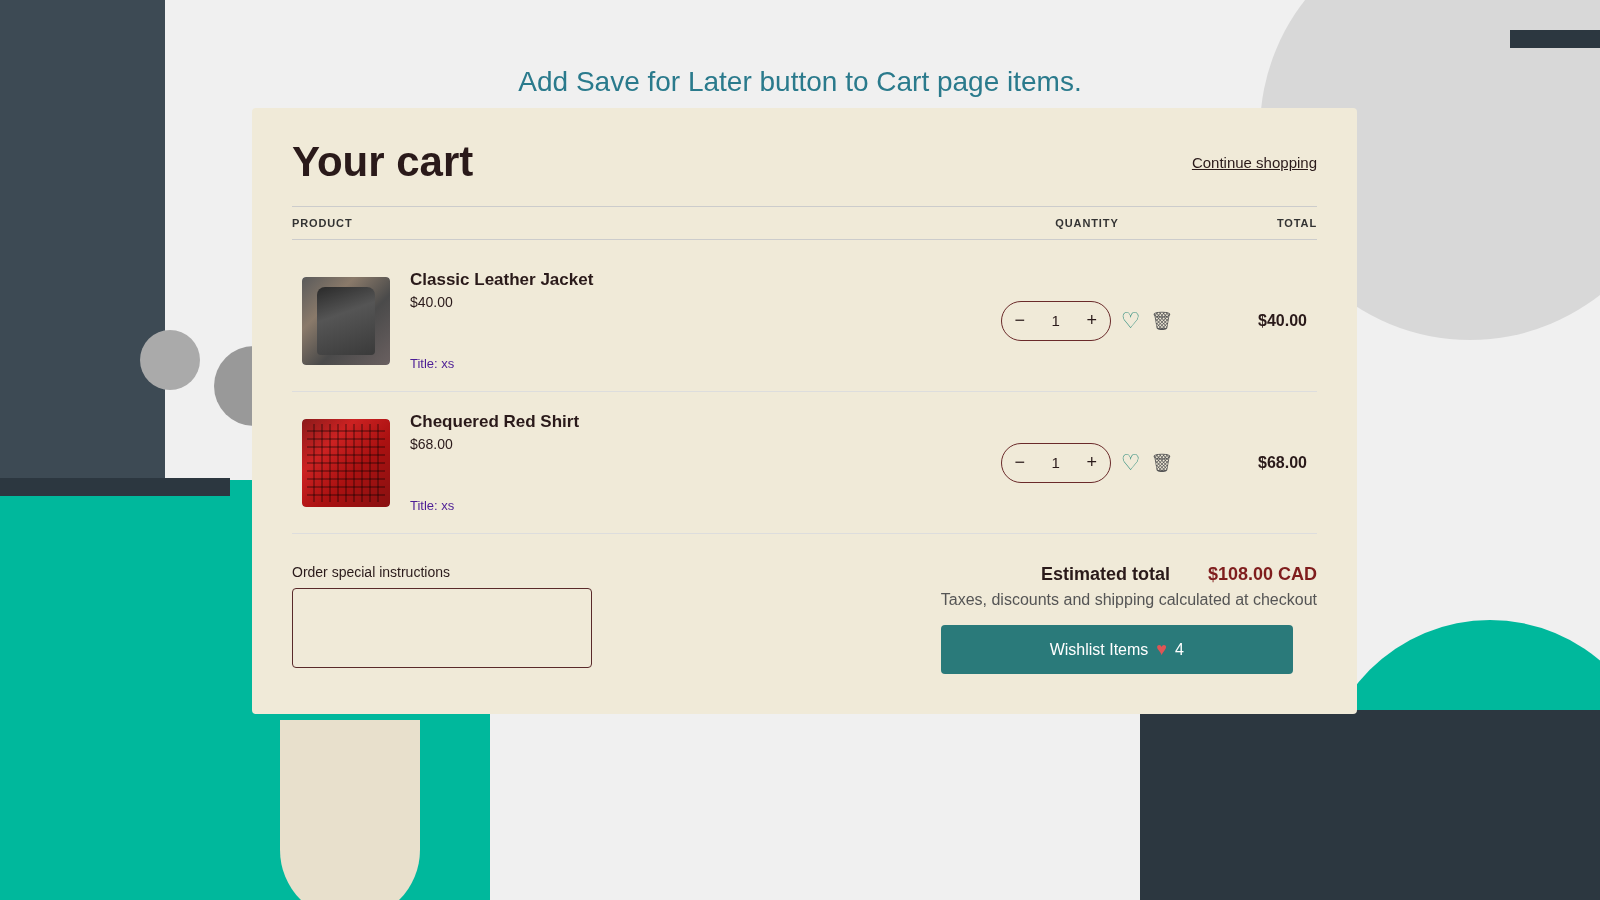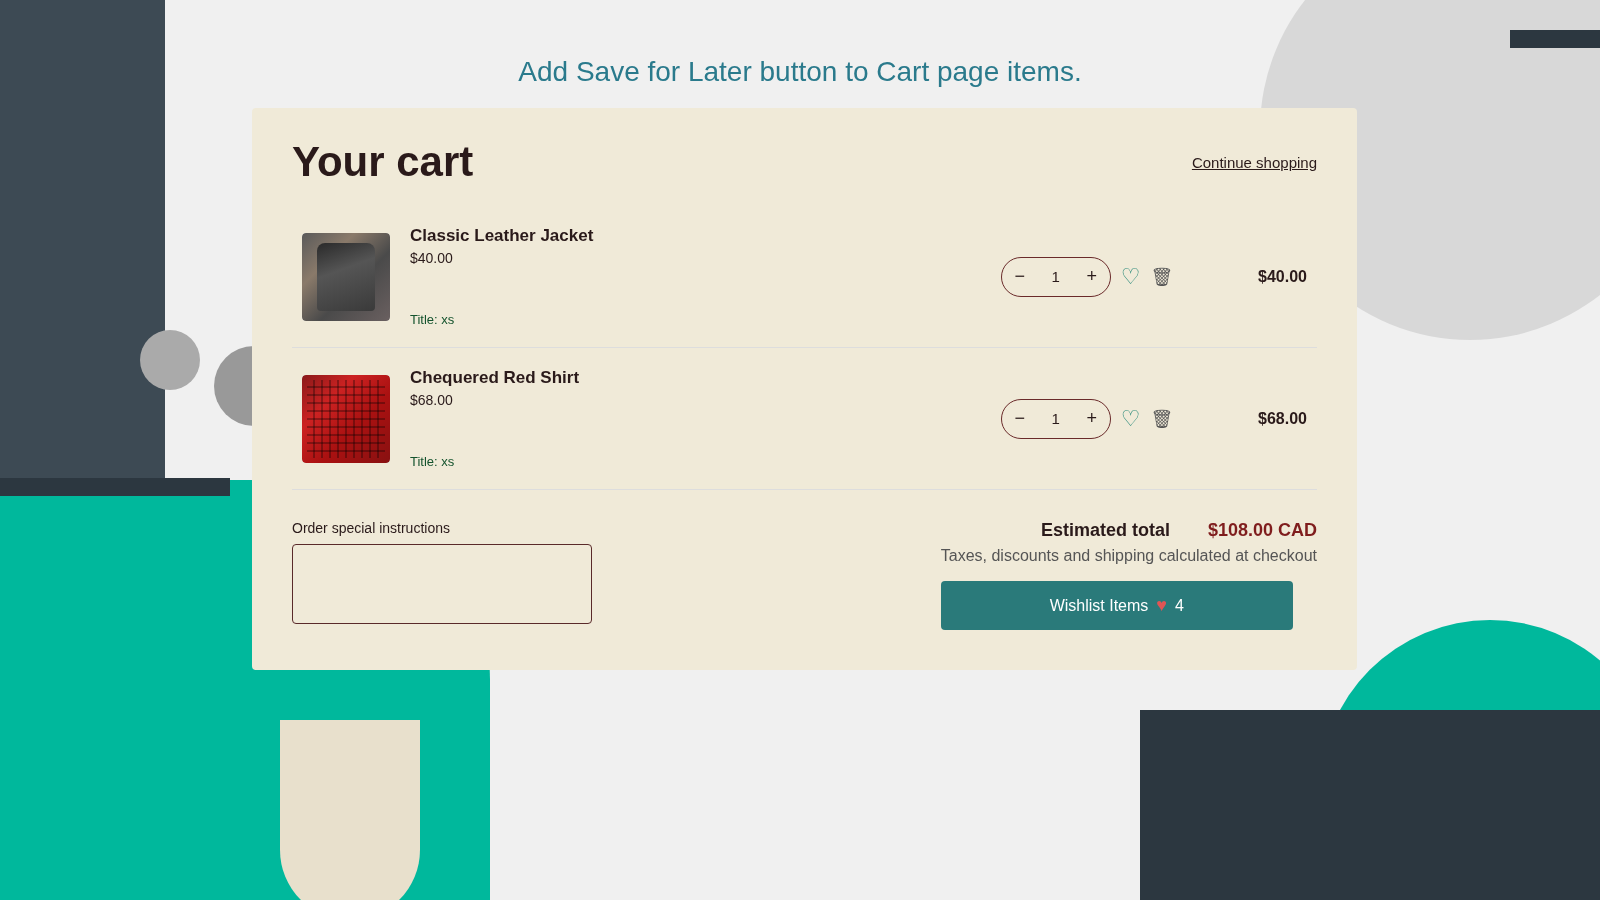--- a/index.html
+++ b/index.html
@@ -116,21 +116,21 @@
       bottom: -20px;
       width: 140px;
       height: 200px;
       background: #e8e0cc;
       border-radius: 0 0 70px 70px;
     }
 
     
     .page-header {
       position: absolute;
-      top: 56px;
+      top: 66px;
       left: 0;
       right: 0;
       text-align: center;
       z-index: 10;
     }
 
     .page-header h2 {
       color: #2a7a8c;
       font-size: 28px;
       font-weight: 400;
@@ -286,21 +286,21 @@
     }
 
     .item-price {
       font-size: 14px;
       color: #2a1a1a;
       margin-bottom: 2px;
     }
 
     .item-title {
       font-size: 13px;
-      color: #14532d;
+      color: #4c1d95;
       margin-top: 46px;
     }
 
     .item-quantity-controls {
       display: flex;
       align-items: center;
       gap: 10px;
       width: 200px;
       justify-content: center;
     }
@@ -470,20 +470,25 @@
   <h2>Add Save for Later button to Cart page items.</h2>
 </div>
 
 <div class="cart-container">
 
   <div class="cart-header">
     <h1 class="cart-title">Your cart</h1>
     <a class="continue-shopping-link">Continue shopping</a>
   </div>
 
+  <div class="cart-columns">
+    <span class="col-product">PRODUCT</span>
+    <span class="col-quantity">QUANTITY</span>
+    <span class="col-total">TOTAL</span>
+  </div>
 
   <div class="cart-item">
     <div class="item-image">
       <div class="jacket-img"></div>
     </div>
     <div class="item-details">
       <div class="item-name">Classic Leather Jacket</div>
       <div class="item-price">$40.00</div>
       <div class="item-title">Title: xs</div>
     </div>

